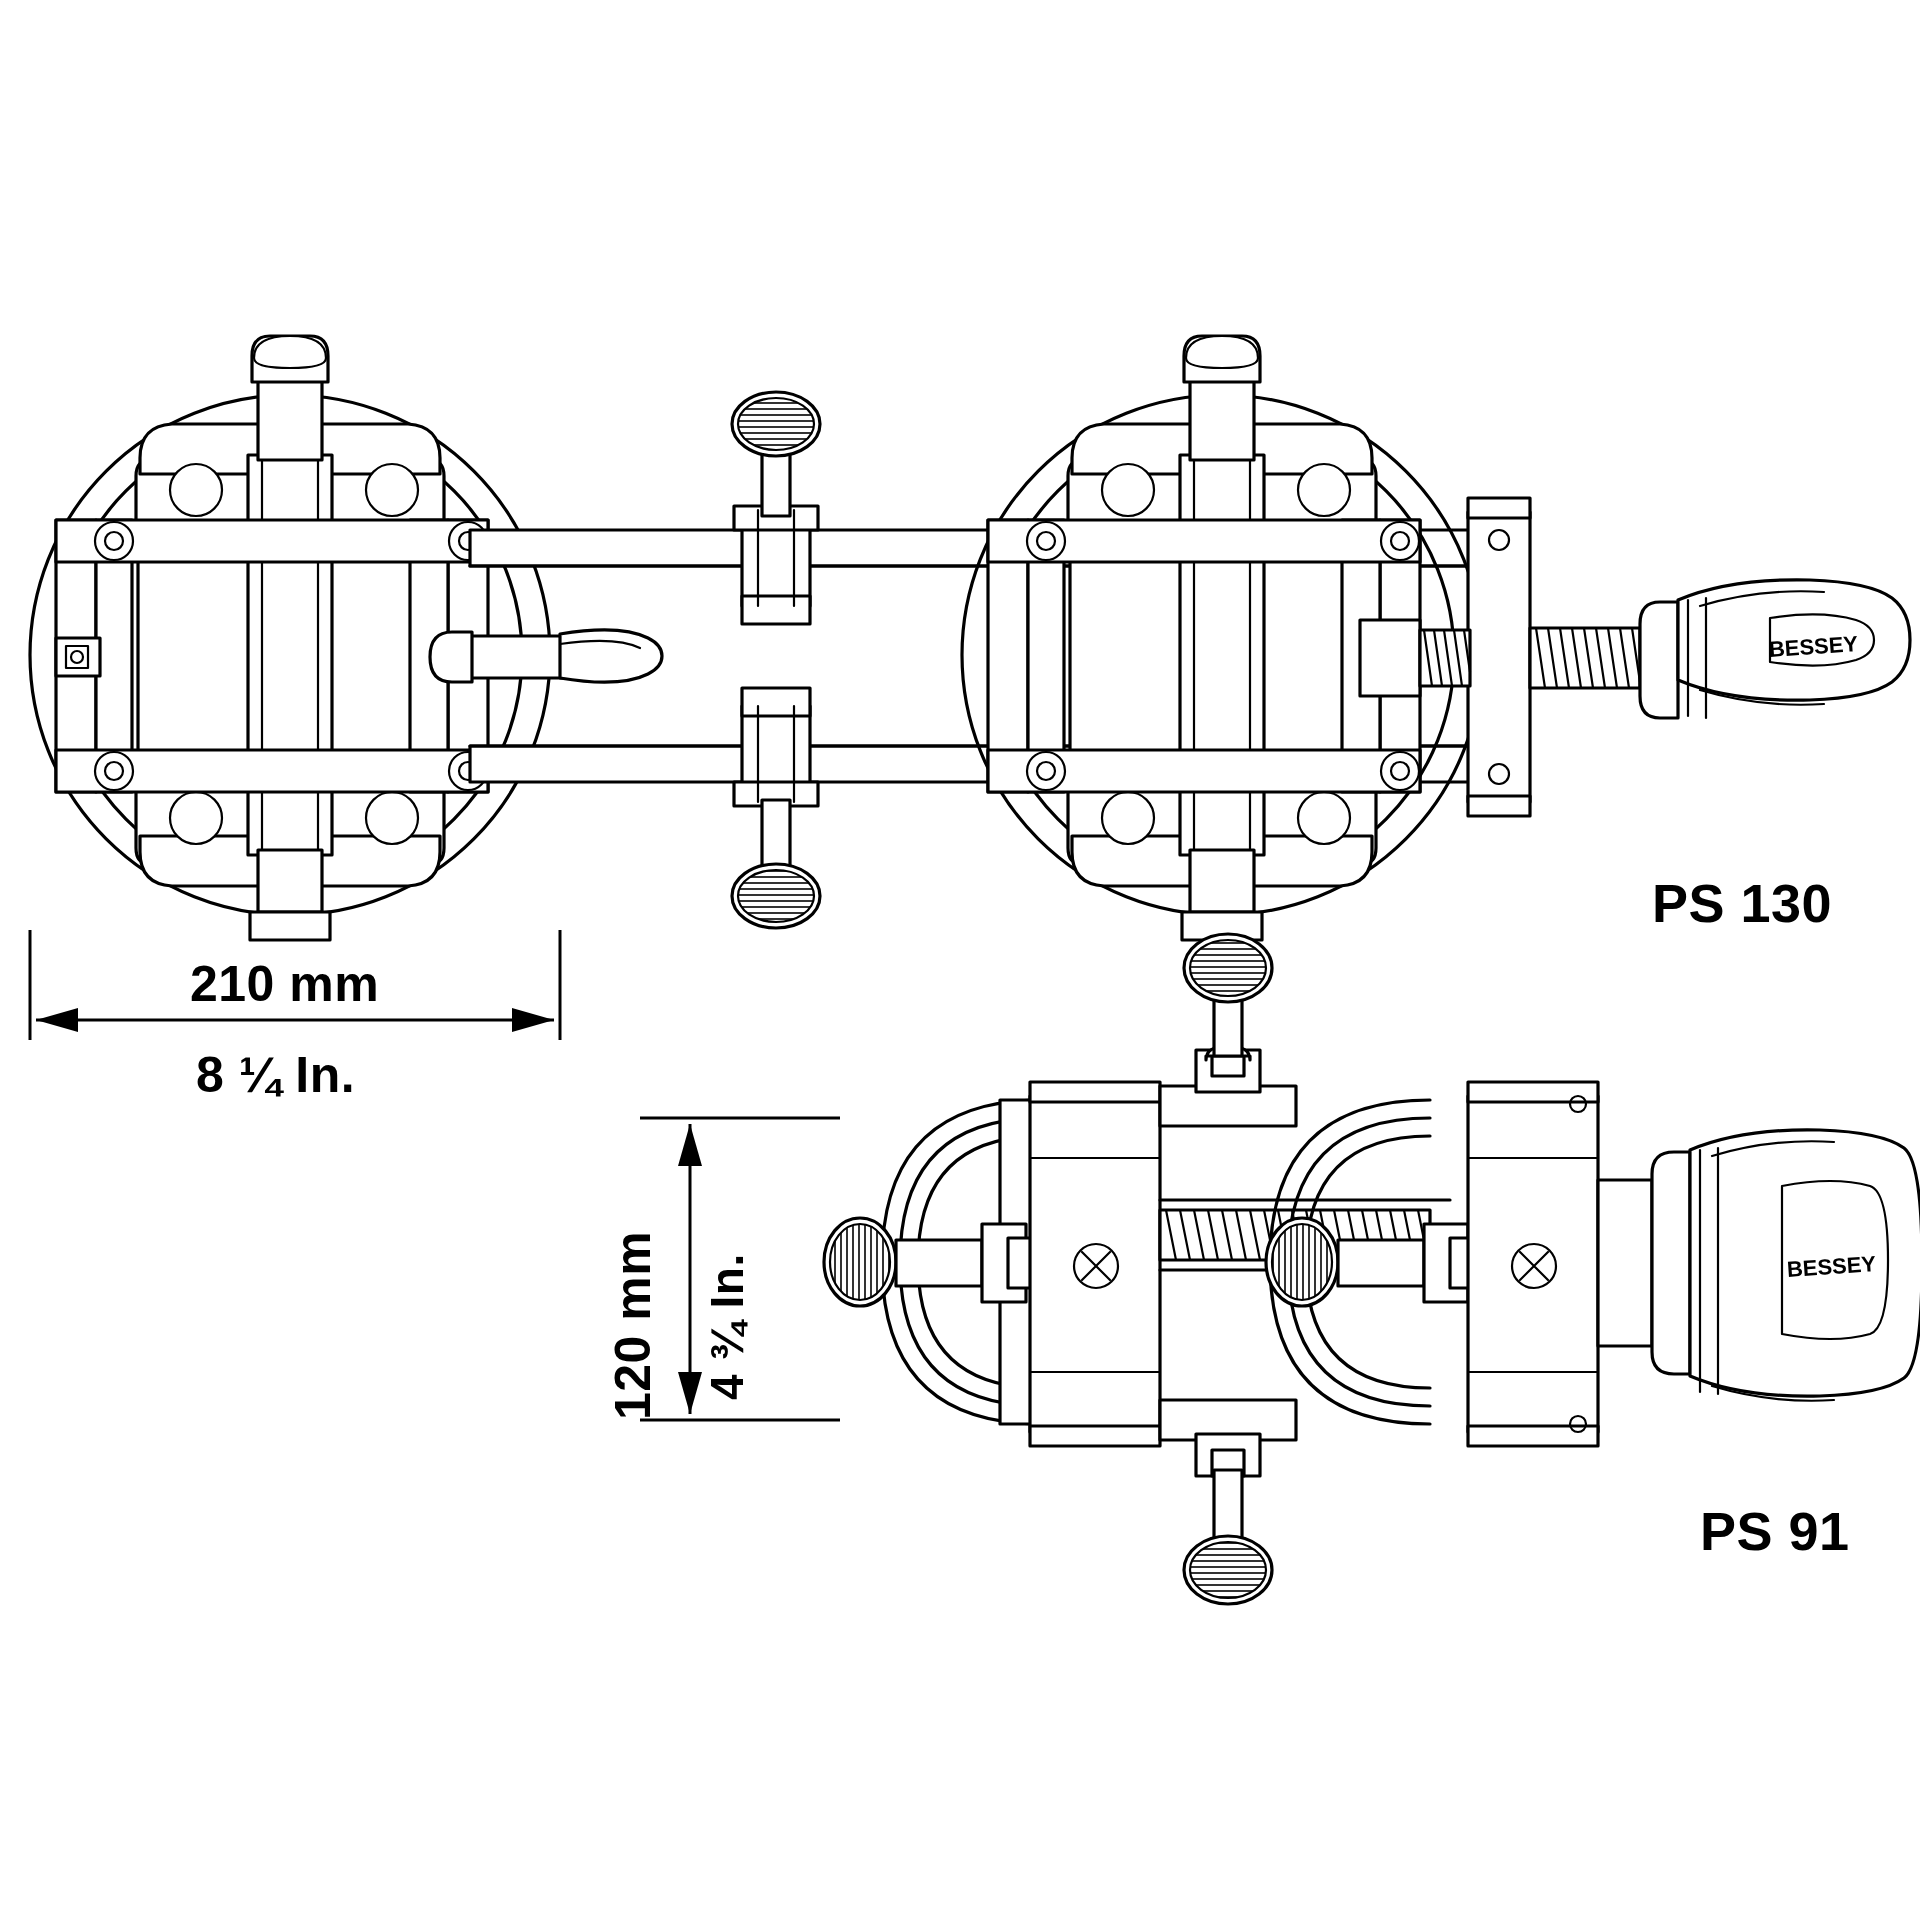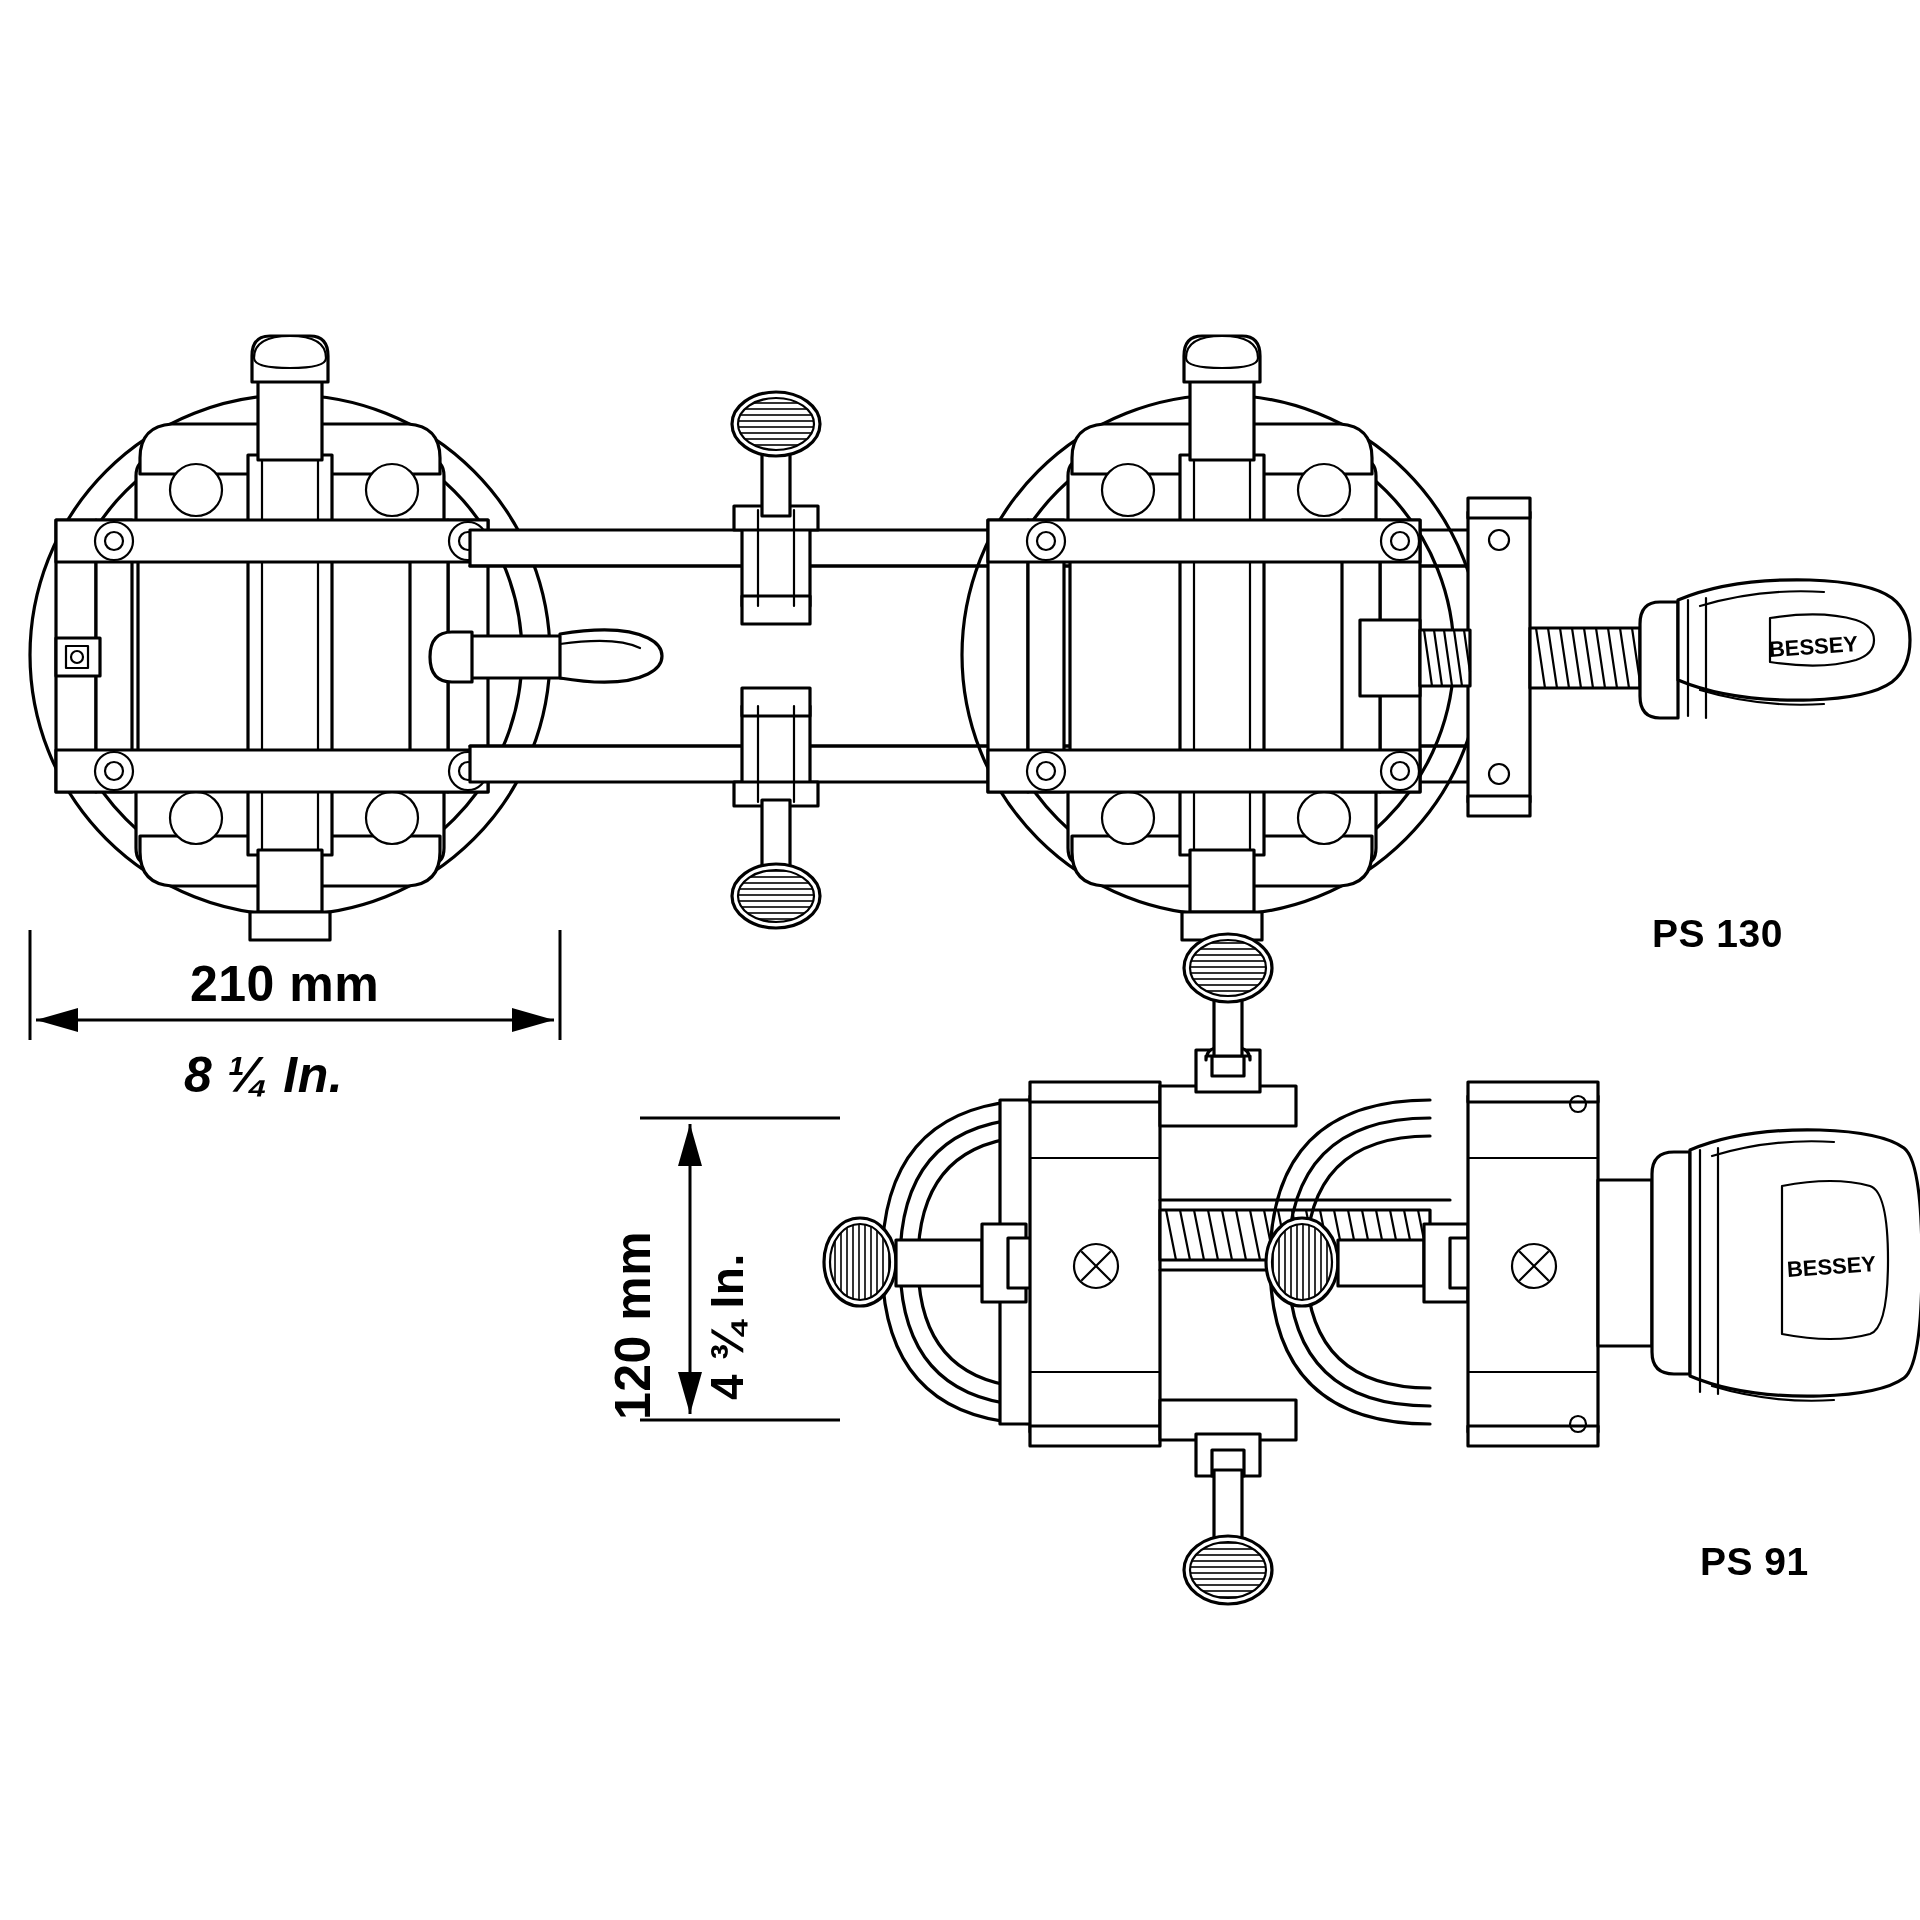--- a/index.html
+++ b/index.html
@@ -27,22 +27,21 @@
     height: 1920px;
   }
   .lbl {
     position: absolute;
     font-weight: bold;
     color: #000;
     white-space: nowrap;
     letter-spacing: 0.5px;
   }
   .model-label {
-    font-size: 39px;
-    margin-top: 40px;
+    font-size: 54px;
   }
   .dim-label {
     font-size: 50px;
   }
   .dim-label.small {
     font-size: 46px;
   }
   .vert {
     transform-origin: left top;
   }
@@ -326,19 +325,19 @@
       </g>
     </g>
   </svg>
 
   <div class="lbl model-label" style="left:1652px; top:872px;">PS 130</div>
 
   <div class="lbl model-label" style="left:1700px; top:1500px;">PS 91</div>
 
   <div class="lbl dim-label" style="left:190px; top:955px;">210 mm</div>
 
-  <div class="lbl dim-label" style="left:184px; top:1046px;font-style:italic;">8 ¼ In.</div>
+  <div class="lbl dim-label" style="left:196px; top:1046px;">8 ¼ In.</div>
 
   <div class="lbl dim-label vert" style="left:604px; top:1420px; transform: rotate(-90deg);">120 mm</div>
 
   <div class="lbl dim-label small vert" style="left:700px; top:1400px; transform: rotate(-90deg);">4 ¾ In.</div>
 
 </div>
 
 </body></html>

